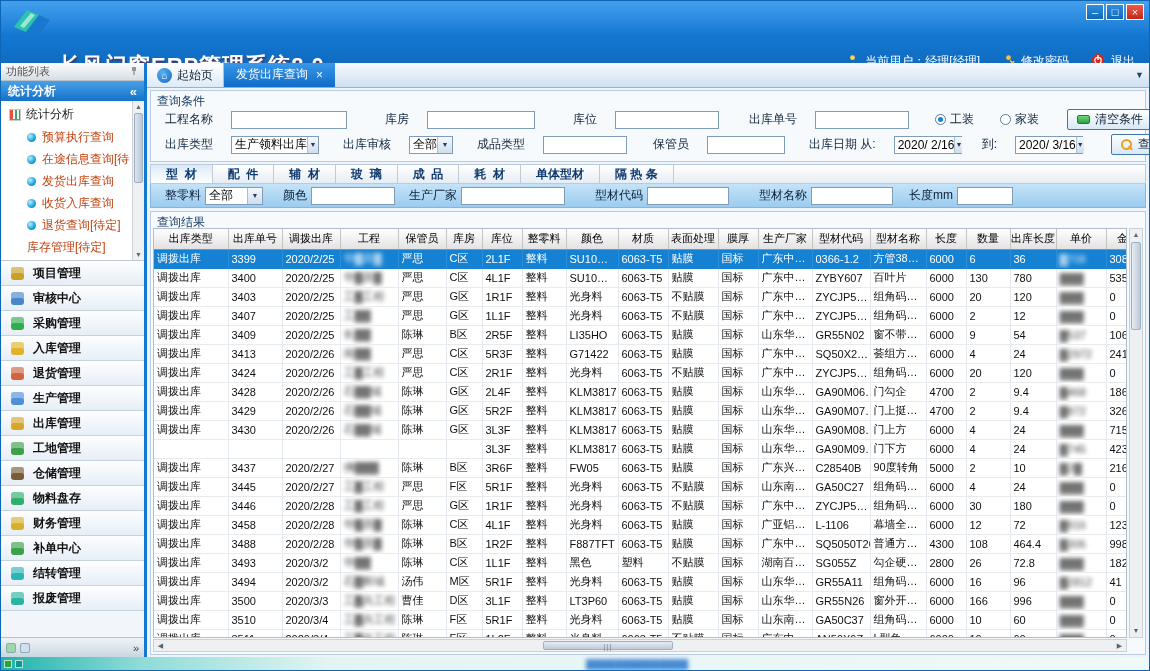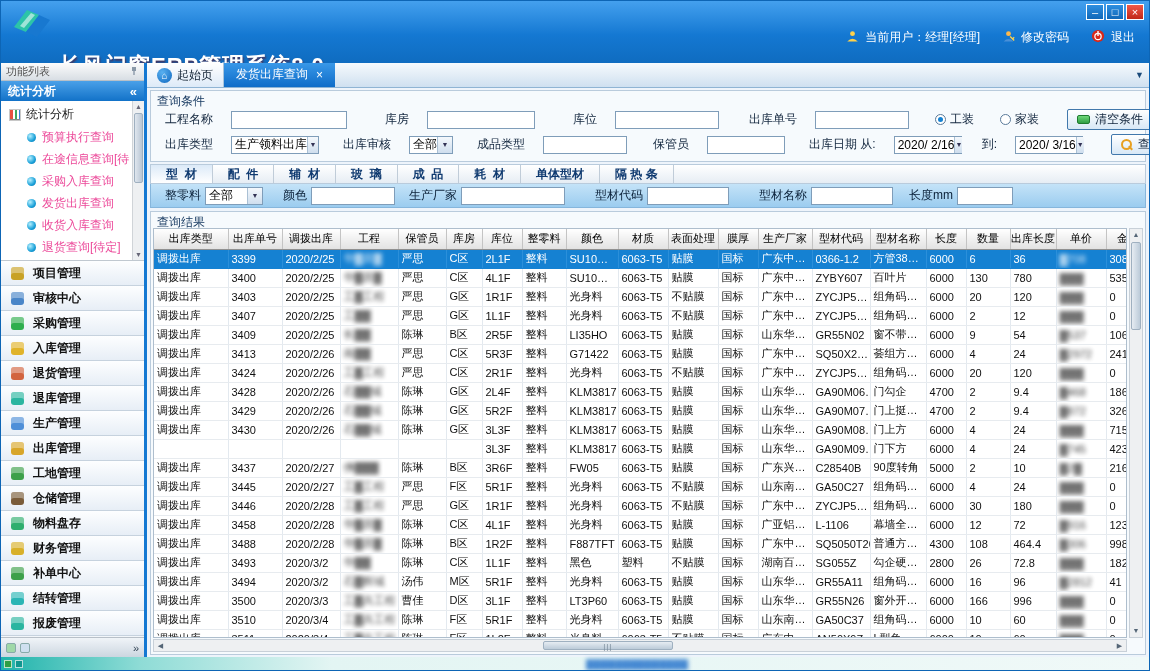--- a/index.html
+++ b/index.html
@@ -10,41 +10,41 @@
   
   .titlebar{position:absolute;top:0;left:0;right:0;height:62px;
     background:linear-gradient(#44a0ee,#1478d2 55%,#0f6cc0);}
   .logo{position:absolute;left:10px;top:6px;}
   .app-title{position:absolute;left:58px;top:12px;color:#fff;font-size:22px;font-weight:bold;
     text-shadow:1px 2px 2px rgba(120,0,0,.55);letter-spacing:1px;margin-top:38px;}
   .win-controls{position:absolute;top:3px;right:5px;display:flex;gap:2px;}
   .wbtn{width:18px;height:16px;border:1px solid #fff;color:#fff;font-size:11px;line-height:14px;
     text-align:center;background:linear-gradient(#2f8fe0,#1068b8);}
   .wbtn.close{background:linear-gradient(#f05948,#c02818);}
-  .userbar{position:absolute;right:14px;top:28px;display:flex;align-items:center;gap:6px;color:#fff;font-size:12px;}
+  .userbar{position:absolute;right:14px;top:52px;display:flex;align-items:center;gap:6px;color:#fff;font-size:12px;}
   .userbar .sep{width:10px;}
 
   
   .body{position:absolute;top:62px;left:0;right:0;bottom:13px;display:flex;}
 
   
   .sidebar{width:146px;background:#f2f6fa;border-right:3px solid #1478d2;display:flex;flex-direction:column;}
   .side-top{height:18px;background:linear-gradient(#fcfcfc,#d8dee4);border-bottom:1px solid #b8c0c8;
     color:#555;font-size:11px;display:flex;align-items:center;justify-content:space-between;padding:0 5px;}
   .side-section{height:20px;background:linear-gradient(#4aa0e8,#1272c8);color:#fff;font-weight:bold;
     display:flex;align-items:center;justify-content:space-between;padding:0 7px;}
   .side-section .col{font-size:13px;}
   .tree{height:160px;background:#fff;border-bottom:1px solid #c0c8d0;position:relative;overflow:hidden;padding-top:3px;}
   .tree-root{display:flex;align-items:center;gap:5px;padding:2px 4px 3px 8px;color:#1a1a1a;}
   .chart-ico{width:12px;height:12px;background:
     linear-gradient(#fff,#fff) , #fff;
     background-image:linear-gradient(0deg,#888 0 1px,transparent 1px),
       linear-gradient(90deg,#e85040 1px 3px,transparent 3px 5px,#40a860 5px 7px,transparent 7px 9px,#4080e0 9px 11px,transparent 11px);
     border:1px solid #c8c8c8;}
-  .tree-item{display:flex;align-items:center;gap:6px;padding:2.5px 0 2.5px 26px;color:#ec4899;white-space:nowrap;}
+  .tree-item{display:flex;align-items:center;gap:6px;padding:2.5px 0 2.5px 26px;color:#c2410c;white-space:nowrap;}
   .bullet{width:9px;height:9px;border-radius:50%;flex:0 0 9px;
     background:radial-gradient(circle at 35% 35%,#b6f0ff,#19a0d8 60%,#0a6ea8);}
   .tree-scroll{position:absolute;right:0;top:0;bottom:0;width:12px;background:#eef0f2;border-left:1px solid #d0d4d8;}
   .tree-thumb{position:absolute;left:1px;right:1px;top:12px;height:70px;background:linear-gradient(90deg,#dfe6ee,#b9c6d4);border:1px solid #9fb0c0;border-radius:2px;}
   .tscroll-arrow{display:block;width:100%;height:11px;font-size:7px;color:#667;text-align:center;line-height:11px;}
   .tscroll-arrow.bottom{position:absolute;bottom:0;}
 
   .menu{flex:1;display:flex;flex-direction:column;overflow:hidden;}
   .menu-item{height:25px;flex:0 0 25px;display:flex;align-items:center;gap:9px;padding-left:10px;
     font-weight:bold;color:#111;background:linear-gradient(#fdfeff,#e7eef6);border-bottom:1px solid #c6d2de;}
@@ -212,24 +212,20 @@
             <div class="tree-item">
               <span class="bullet"></span>
               <span>预算执行查询</span>
             </div>
             <div class="tree-item">
               <span class="bullet"></span>
               <span>在途信息查询[待</span>
             </div>
             <div class="tree-item">
               <span class="bullet"></span>
-              <span>采购入库查询</span>
-            </div>
-            <div class="tree-item">
-              <span class="bullet"></span>
               <span>发货出库查询</span>
             </div>
             <div class="tree-item">
               <span class="bullet"></span>
               <span>收货入库查询</span>
             </div>
             <div class="tree-item">
               <span class="bullet"></span>
               <span>退货查询[待定]</span>
             </div>
@@ -256,24 +252,20 @@
             <span class="menu-ico" style="background: rgb(47, 174, 78);"></span>
             <span>采购管理</span>
           </div>
           <div class="menu-item">
             <span class="menu-ico" style="background: rgb(224, 179, 42);"></span>
             <span>入库管理</span>
           </div>
           <div class="menu-item">
             <span class="menu-ico" style="background: rgb(210, 100, 63);"></span>
             <span>退货管理</span>
-          </div>
-          <div class="menu-item">
-            <span class="menu-ico" style="background: rgb(43, 181, 160);"></span>
-            <span>退库管理</span>
           </div>
           <div class="menu-item">
             <span class="menu-ico" style="background: rgb(79, 143, 216);"></span>
             <span>生产管理</span>
           </div>
           <div class="menu-item">
             <span class="menu-ico" style="background: rgb(216, 166, 42);"></span>
             <span>出库管理</span>
           </div>
           <div class="menu-item">

